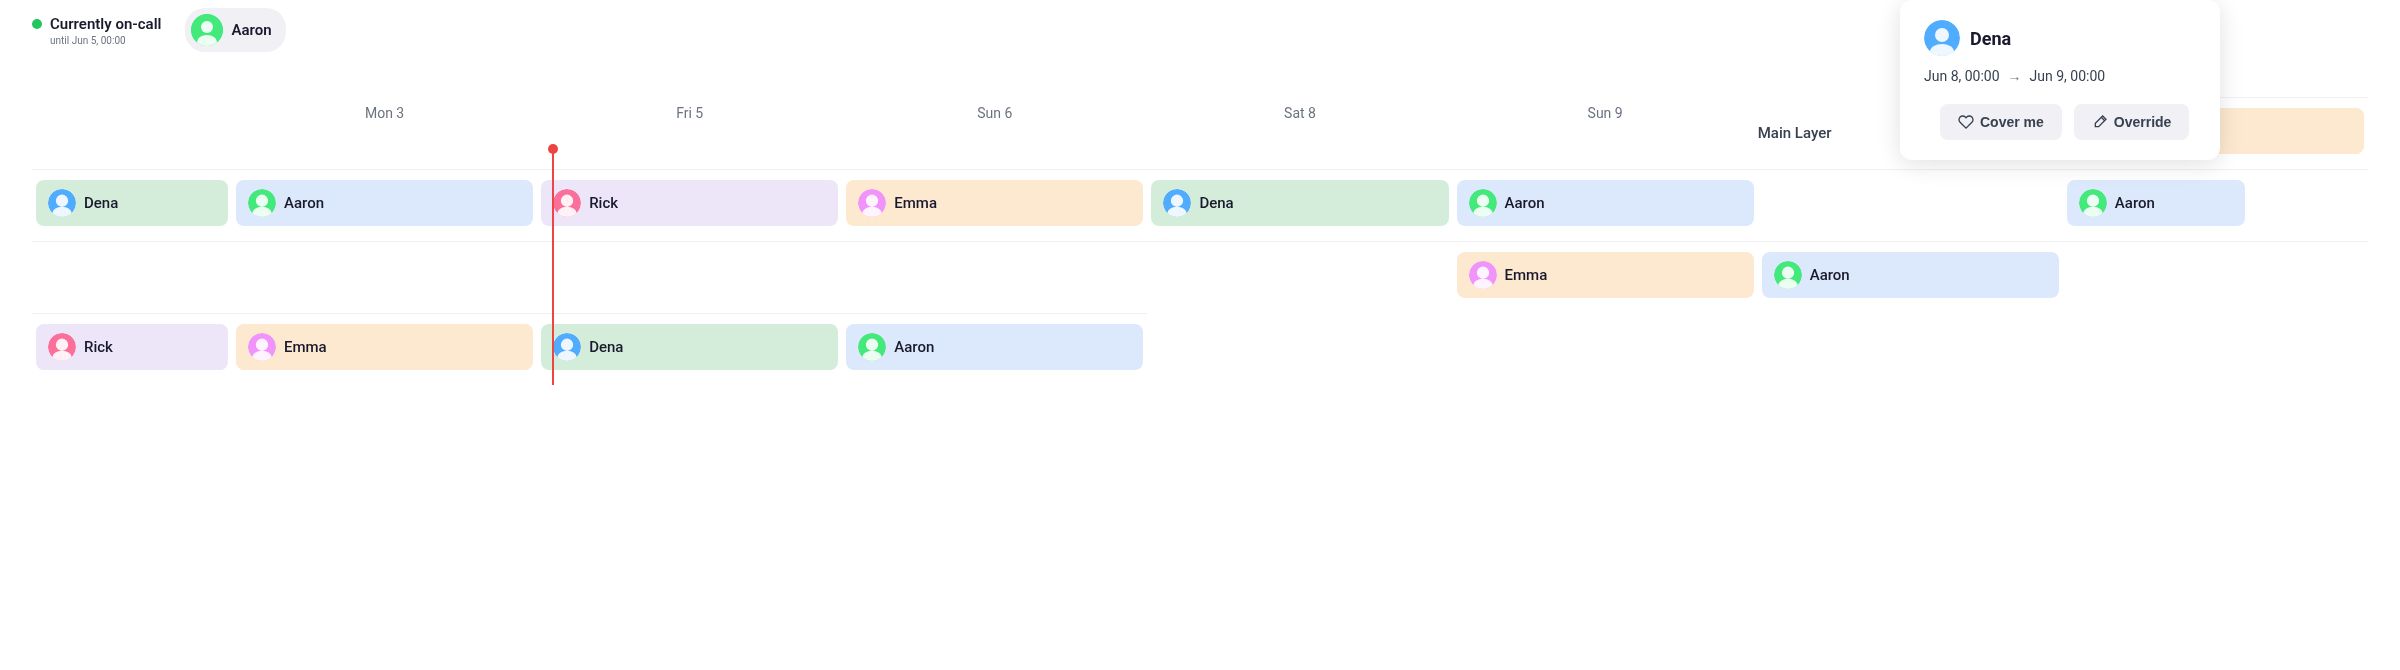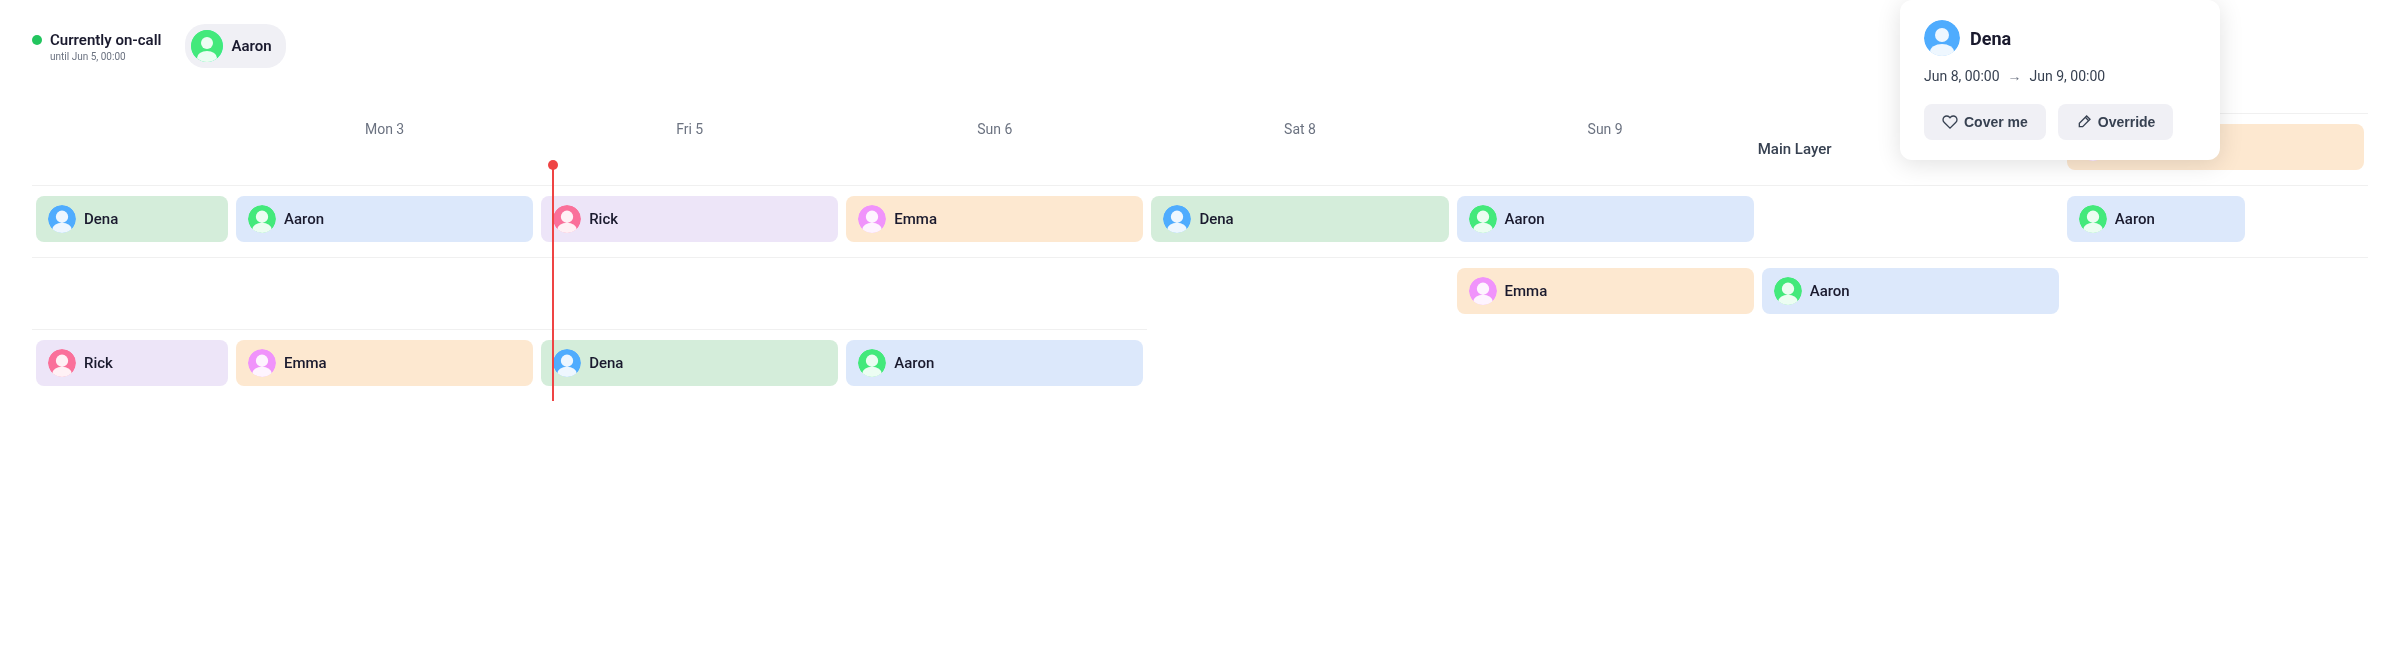--- a/index.html
+++ b/index.html
@@ -8,21 +8,21 @@
       background: #ffffff;
       color: #1a1a2e;
       font-size: 14px;
       overflow: hidden;
     }
 
     .container {
       width: 2400px;
       height: 670px;
       position: relative;
-      padding: 24px 32px;
+      padding: 8px 32px;
     }
 
     
     .header {
       display: flex;
       align-items: center;
       gap: 24px;
       margin-bottom: 32px;
     }
 
@@ -219,20 +219,21 @@
       border-radius: 8px;
       font-size: 14px;
       font-weight: 600;
       cursor: pointer;
       border: none;
     }
 
     .btn-cover {
       background: #f0f0f5;
       color: #374151;
+      margin-left: 16px;
     }
 
     .btn-override {
       background: #f0f0f5;
       color: #374151;
     }
     .av-aaron   { background: linear-gradient(135deg, #43e97b, #38f9d7); }
 
     .grid-wrapper {
       position: relative;

